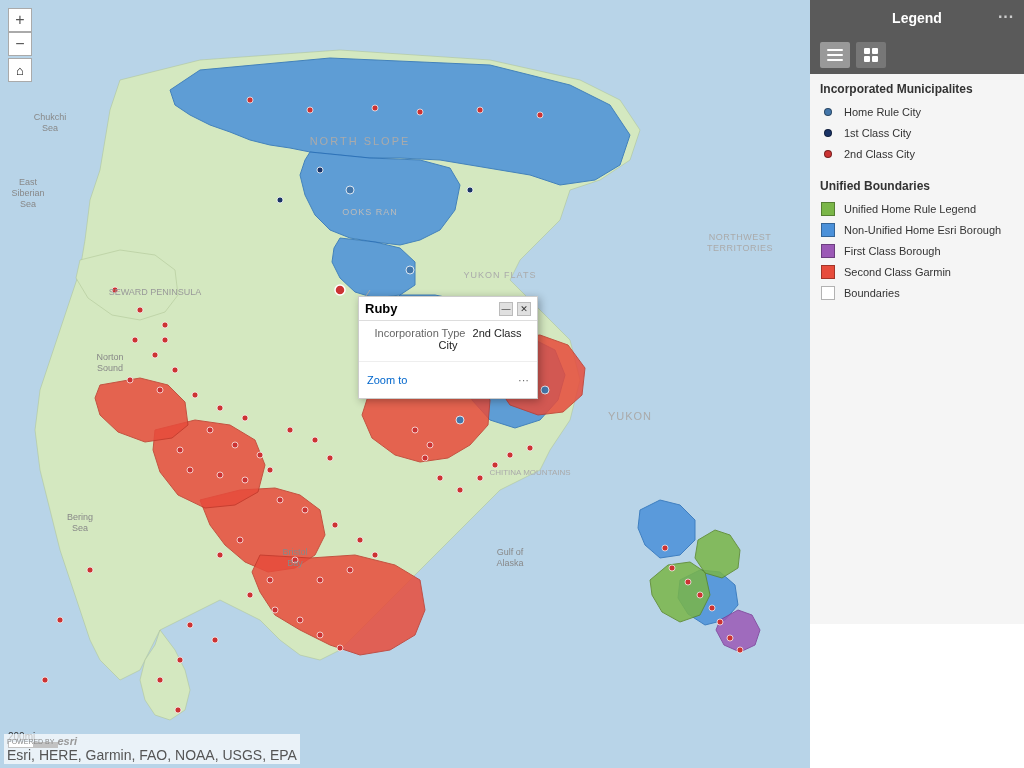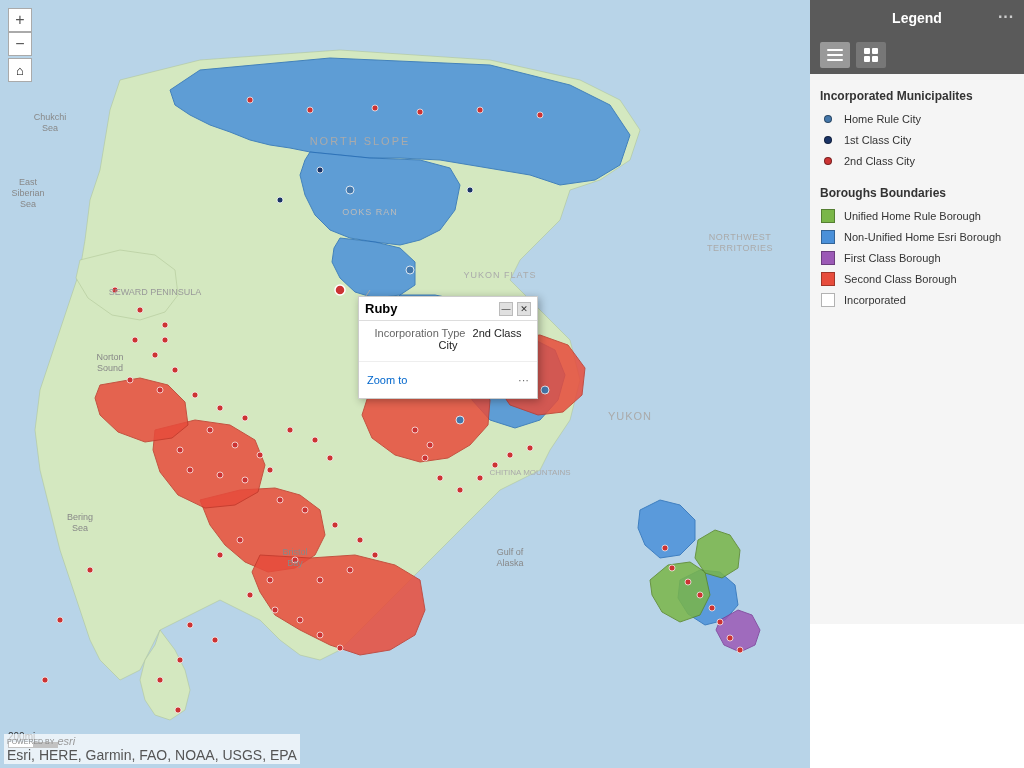--- a/index.html
+++ b/index.html
@@ -59,21 +59,21 @@
       position: absolute;
       bottom: 4px;
       left: 4px;
       font-size: 9px;
       color: #333;
       background: rgba(255,255,255,0.7);
       padding: 1px 3px;
       z-index: 10;
     }
     .esri-logo {
-      font-weight: normal;
+      font-weight: bold;
       font-style: italic;
       color: #999;
       font-size: 11px;
     }
     .scale-bar {
       position: absolute;
       bottom: 20px;
       left: 8px;
       display: flex;
       flex-direction: column;
@@ -207,21 +207,21 @@
       cursor: pointer;
       display: flex;
       align-items: center;
       justify-content: center;
       border-radius: 2px;
     }
     .legend-view-btn.active {
       background: #999;
     }
     .legend-content {
-      padding: 11px 10px;
+      padding: 4px 10px;
       overflow-y: auto;
       flex: 1;
     }
     .legend-section-title {
       font-size: 12px;
       font-weight: bold;
       color: #333;
       margin-bottom: 8px;
       margin-top: 4px;
     }
@@ -616,51 +616,51 @@
     <div class="legend-item">
       <div class="legend-symbol">
         <div class="dot dot-red"></div>
       </div>
       <span>2nd Class City</span>
     </div>
 
     <div class="legend-section-divider"></div>
 
     <div class="legend-section-title">
-      Boroughs Boundaries
+      Unified Boundaries
     </div>
 
     <div class="legend-item">
       <div class="legend-symbol">
         <div class="color-swatch swatch-green"></div>
       </div>
-      <span>Unified Home Rule Borough</span>
+      <span>Unified Home Rule Legend</span>
     </div>
 
     <div class="legend-item">
       <div class="legend-symbol">
         <div class="color-swatch swatch-blue"></div>
       </div>
       <span>Non-Unified Home Esri Borough</span>
     </div>
 
     <div class="legend-item">
       <div class="legend-symbol">
         <div class="color-swatch swatch-purple"></div>
       </div>
       <span>First Class Borough</span>
     </div>
 
     <div class="legend-item">
       <div class="legend-symbol">
         <div class="color-swatch swatch-red"></div>
       </div>
-      <span>Second Class Borough</span>
+      <span>Second Class Garmin</span>
     </div>
 
     <div class="legend-item">
       <div class="legend-symbol">
         <div class="color-swatch swatch-white"></div>
       </div>
-      <span>Incorporated</span>
+      <span>Boundaries</span>
     </div>
   </div>
 </div>
 
 </body></html>

